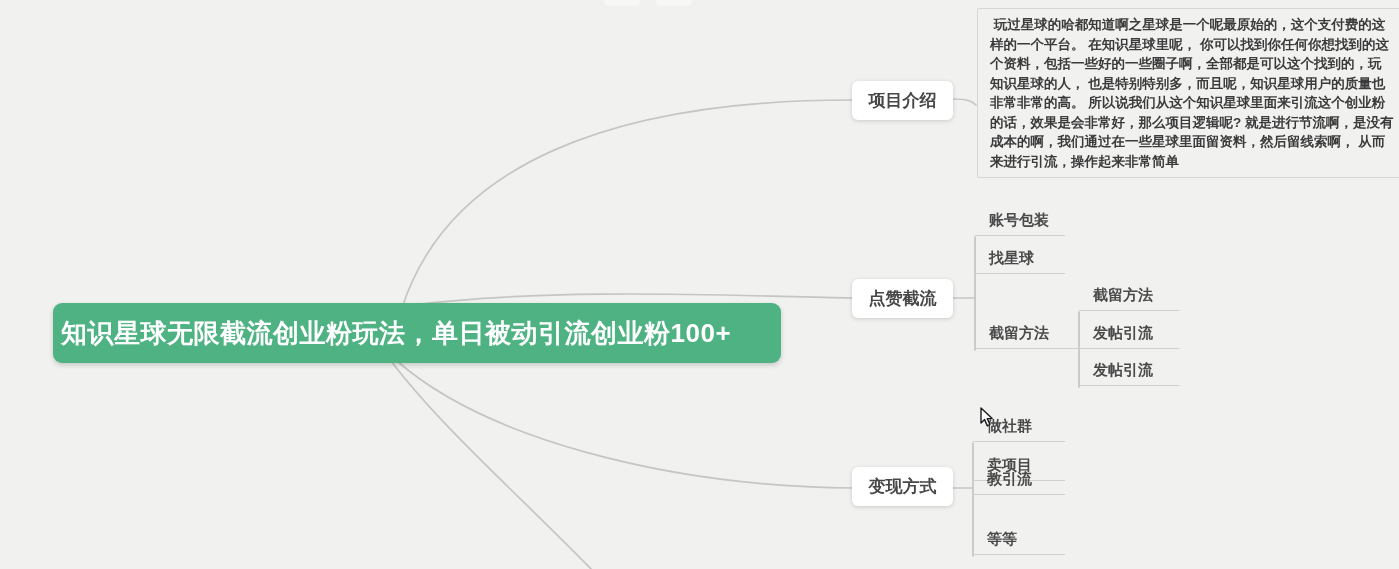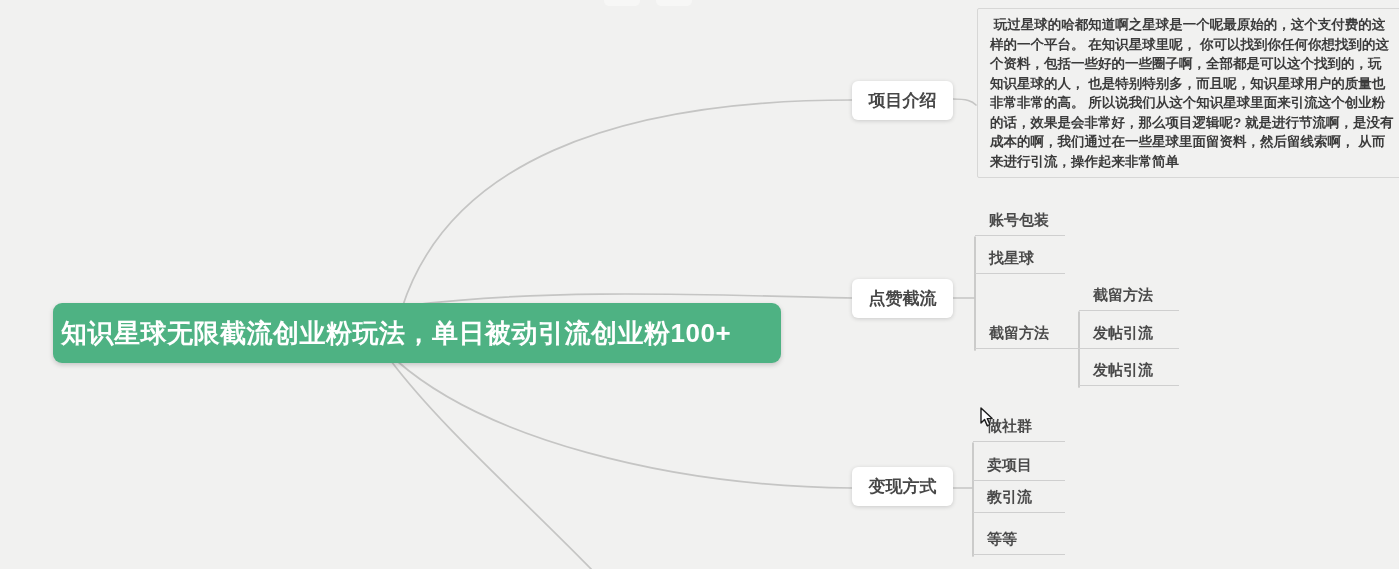--- a/index.html
+++ b/index.html
@@ -81,21 +81,21 @@
   <div class="node leaf" style="left:975px;top:202px;width:90px">账号包装</div>
   <div class="node leaf" style="left:975px;top:240px;width:90px">找星球</div>
   <div class="node leaf" style="left:975px;top:315px;width:104px">截留方法</div>
 
   <div class="node leaf" style="left:1079px;top:277px;width:100px">截留方法</div>
   <div class="node leaf" style="left:1079px;top:315px;width:100px">发帖引流</div>
   <div class="node leaf" style="left:1079px;top:352px;width:100px">发帖引流</div>
 
   <div class="node leaf" style="left:973px;top:408px;width:92px">做社群</div>
   <div class="node leaf" style="left:973px;top:447px;width:92px">卖项目</div>
-  <div class="node leaf" style="left:973px;top:479px;width:92px">教引流</div>
+  <div class="node leaf" style="left:973px;top:461px;width:92px">教引流</div>
   <div class="node leaf" style="left:973px;top:521px;width:92px">等等</div>
 
   <div class="cursor">
     <svg width="18" height="22" viewBox="0 0 18 22">
       <path d="M2,1 L2,16 L5.6,12.6 L8.2,18.6 L10.9,17.4 L8.3,11.6 L13.2,11.4 Z" fill="#ffffff" stroke="#1d1d1d" stroke-width="1.4" stroke-linejoin="round"></path>
     </svg>
   </div>
 
 </div>
 

